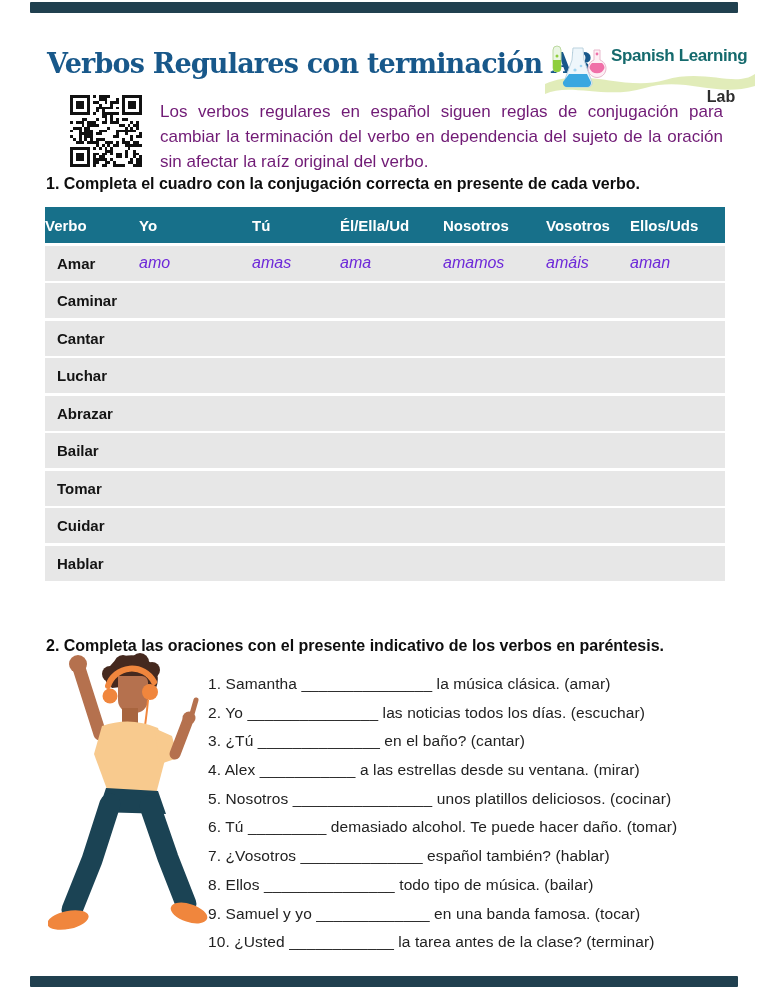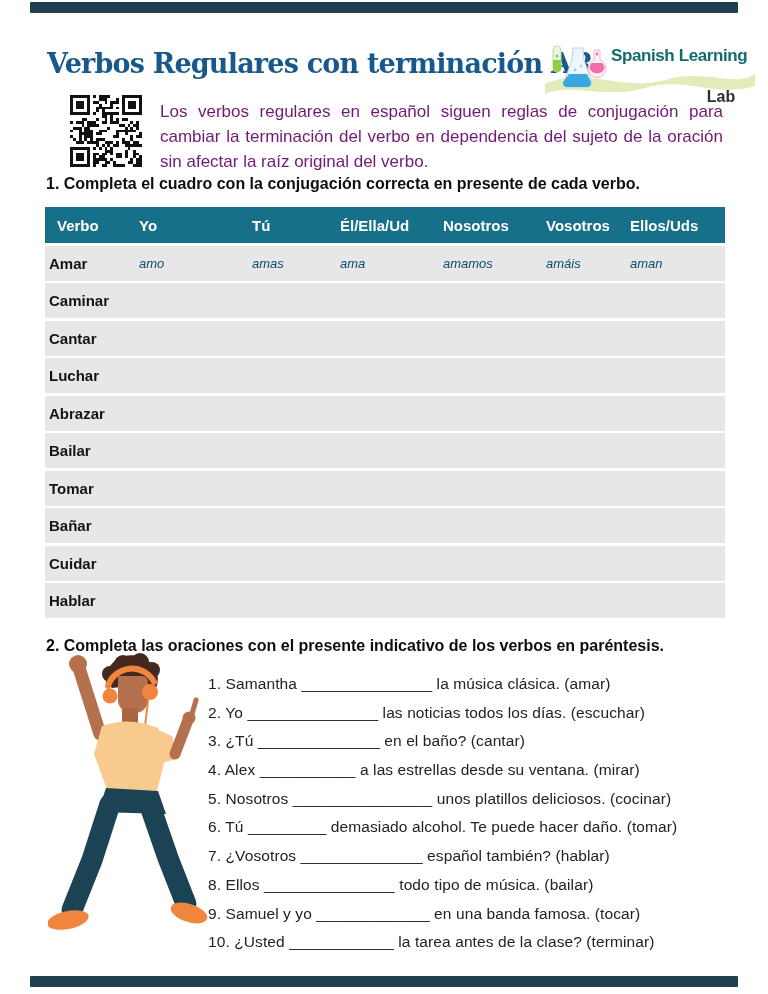--- a/index.html
+++ b/index.html
@@ -47,24 +47,24 @@
   .sec-heading.two{top:637px;}
 
   
   .table{position:absolute;left:45px;top:207px;width:680px;}
   .tr,.thead{
     display:grid;grid-template-columns:94px 113px 88px 103px 103px 84px 1fr;
     align-items:center;
   }
   .thead{height:36px;background:#17708a;}
   .thead .th{color:#ffffff;font-weight:bold;font-size:15px;}
-  .thead .th.c0{padding-left:12px;}
+  .thead .th.c0{}
   .tr{height:35px;background:#e7e7e7;margin-top:2.5px;}
-  .td.verb{font-weight:bold;color:#141414;font-size:15px;padding-left:4px;}
-  .td.ans{font-style:italic;color:#0c4a6e;font-size:13px;}
+  .td.verb{font-weight:bold;color:#141414;font-size:15px;padding-left:12px;}
+  .td.ans{font-style:italic;color:#6d28d9;font-size:16px;}
   .td.blank{height:100%;}
 
   
   .figure{position:absolute;left:48px;top:652px;width:160px;height:300px;}
   .sentences{position:absolute;left:208px;top:670px;}
   .sentence{
     font-size:15.5px;color:#222;height:28.7px;line-height:28.7px;white-space:nowrap;
     letter-spacing:0.1px;
   }
 </style>
@@ -391,29 +391,20 @@
         <div class="tr">
           <div class="td verb">Tomar</div>
           <div class="td blank"></div>
           <div class="td blank"></div>
           <div class="td blank"></div>
           <div class="td blank"></div>
           <div class="td blank"></div>
           <div class="td blank"></div>
         </div>
         <div class="tr">
-          <div class="td verb">Bañar</div>
-          <div class="td blank"></div>
-          <div class="td blank"></div>
-          <div class="td blank"></div>
-          <div class="td blank"></div>
-          <div class="td blank"></div>
-          <div class="td blank"></div>
-        </div>
-        <div class="tr">
           <div class="td verb">Cuidar</div>
           <div class="td blank"></div>
           <div class="td blank"></div>
           <div class="td blank"></div>
           <div class="td blank"></div>
           <div class="td blank"></div>
           <div class="td blank"></div>
         </div>
         <div class="tr">
           <div class="td verb">Hablar</div>

